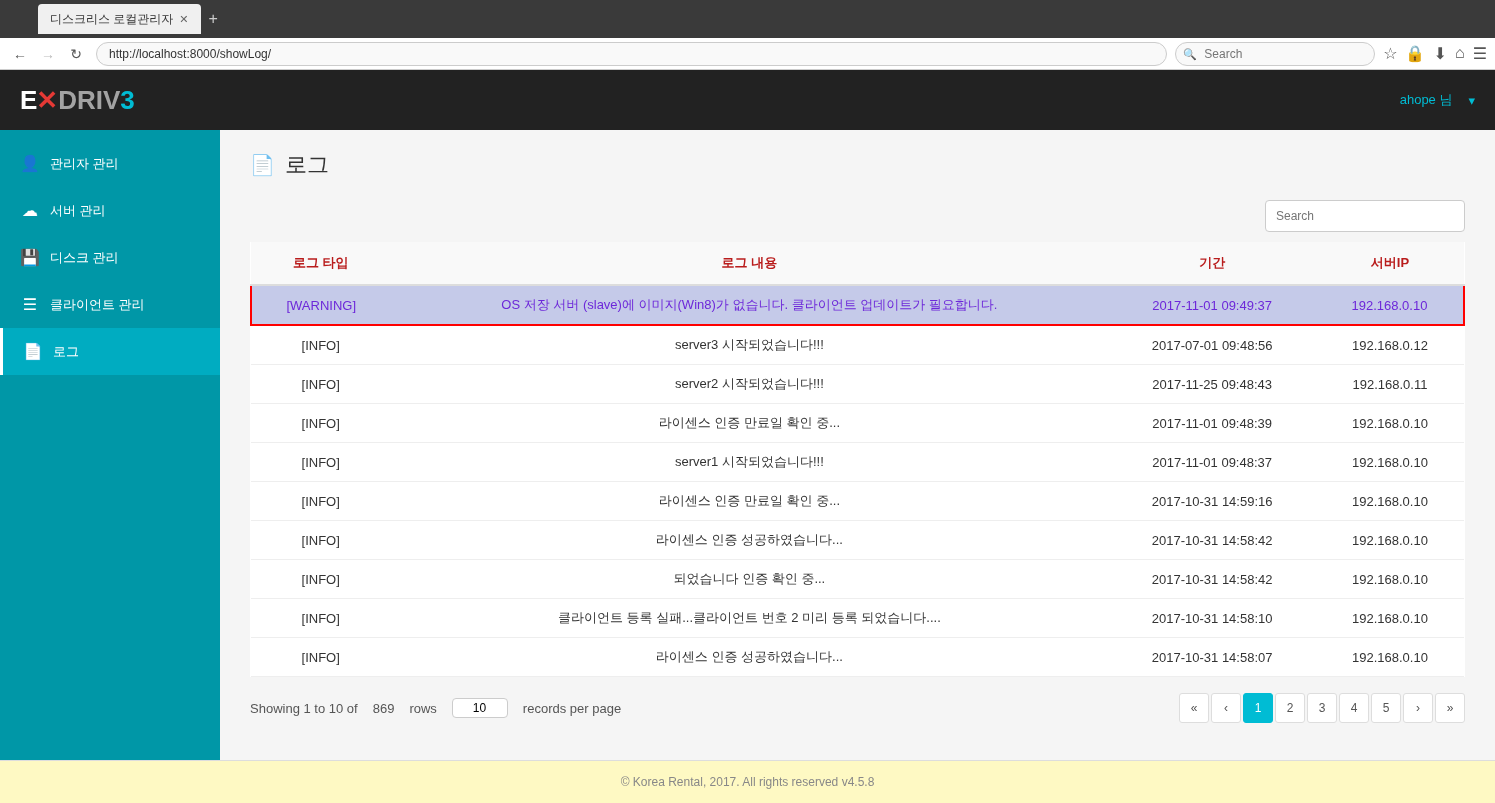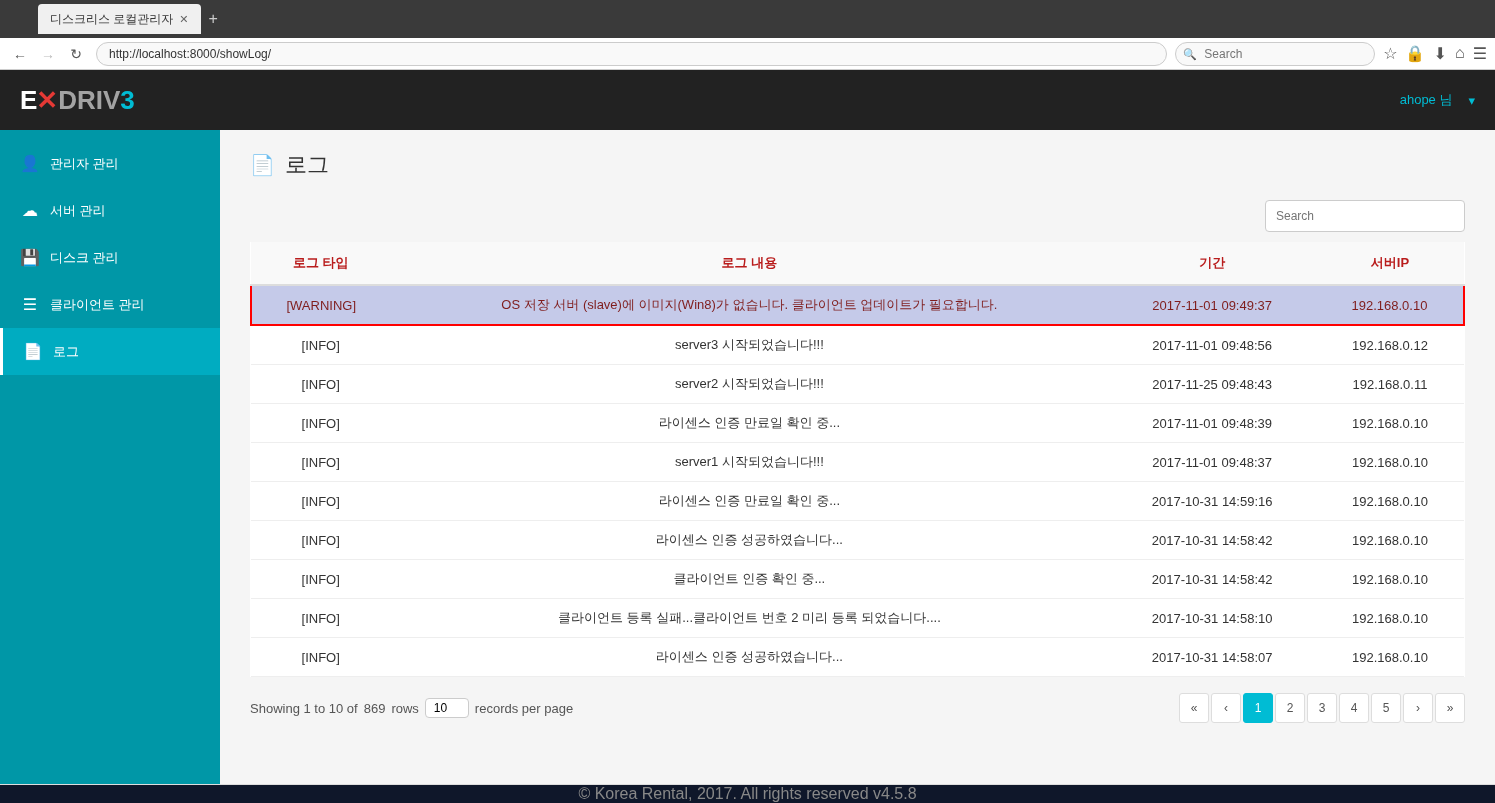--- a/index.html
+++ b/index.html
@@ -239,41 +239,41 @@
       padding: 10px 16px;
       text-align: center;
       border-bottom: 1px solid #eee;
       color: #333;
     }
     .row-warning {
       background: #c5cae9 !important;
       border: 2px solid red;
     }
     .row-warning td {
-      color: #7f1d1d;
+      color: #6d28d9;
     }
 
     
     .table-footer {
       display: flex;
       align-items: center;
       justify-content: space-between;
       margin-top: 16px;
     }
     .showing-info {
       font-size: 13px;
       color: #555;
       display: flex;
       align-items: center;
-      gap: 6px;
+      gap: 15px;
     }
     .per-page-select {
       border: 1px solid #ccc;
       border-radius: 4px;
-      padding: 2px 20px 2px 8px;
+      padding: 2px 20px 2px 20px;
       font-size: 12px;
       appearance: none;
       background: white;
       cursor: pointer;
     }
     .pagination {
       display: flex;
       gap: 2px;
       align-items: center;
     }
@@ -292,23 +292,24 @@
     }
     .page-btn.active {
       background: #00bcd4;
       color: white;
       border-color: #00bcd4;
     }
 
     
     .app-footer {
       text-align: center;
-      font-size: 16px;
+      padding: 14px;
+      font-size: 12px;
       color: #888;
-      background: #0f172a;
+      background: #fef9c3;
       border-top: 1px solid #ddd;
     }
   </style>
 </head>
 <body>
 
 <div class="browser-chrome">
   <div class="tab-bar">
     <div class="tab-active">
       <span>디스크리스 로컬관리자</span>
@@ -400,21 +401,21 @@
         <tbody id="table-body">
         <tr class="row-warning">
               <td>[WARNING]</td>
               <td>OS 저장 서버 (slave)에 이미지(Win8)가 없습니다. 클라이언트 업데이트가 필요합니다.</td>
               <td>2017-11-01 09:49:37</td>
               <td>192.168.0.10</td>
             </tr>
             <tr>
               <td>[INFO]</td>
               <td>server3 시작되었습니다!!!</td>
-              <td>2017-11-01 09:48:56</td>
+              <td>2017-07-01 09:48:56</td>
               <td>192.168.0.12</td>
             </tr>
             <tr>
               <td>[INFO]</td>
               <td>server2 시작되었습니다!!!</td>
               <td>2017-11-25 09:48:43</td>
               <td>192.168.0.11</td>
             </tr>
             <tr>
               <td>[INFO]</td>
@@ -435,21 +436,21 @@
               <td>192.168.0.10</td>
             </tr>
             <tr>
               <td>[INFO]</td>
               <td>라이센스 인증 성공하였습니다...</td>
               <td>2017-10-31 14:58:42</td>
               <td>192.168.0.10</td>
             </tr>
             <tr>
               <td>[INFO]</td>
-              <td>클라이언트 인증 확인 중...</td>
+              <td>되었습니다 인증 확인 중...</td>
               <td>2017-10-31 14:58:42</td>
               <td>192.168.0.10</td>
             </tr>
             <tr>
               <td>[INFO]</td>
               <td>클라이언트 등록 실패...클라이언트 번호 2 미리 등록 되었습니다....</td>
               <td>2017-10-31 14:58:10</td>
               <td>192.168.0.10</td>
             </tr>
             <tr>

